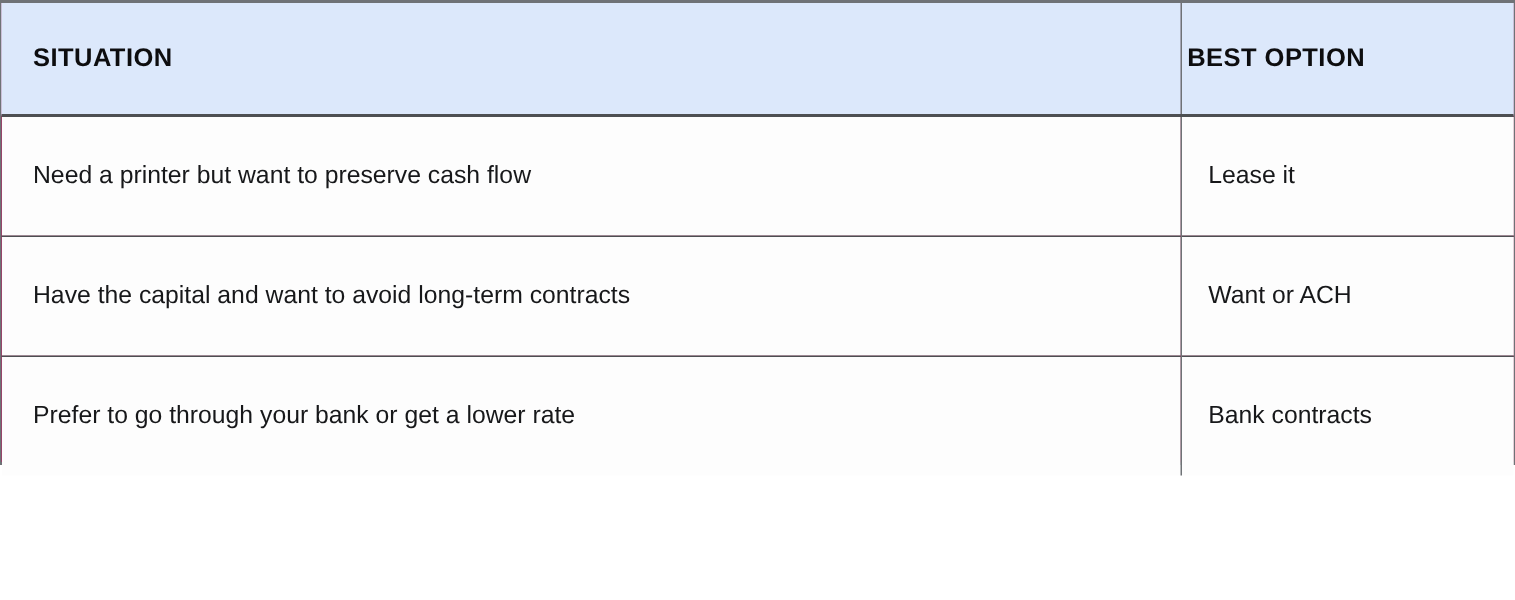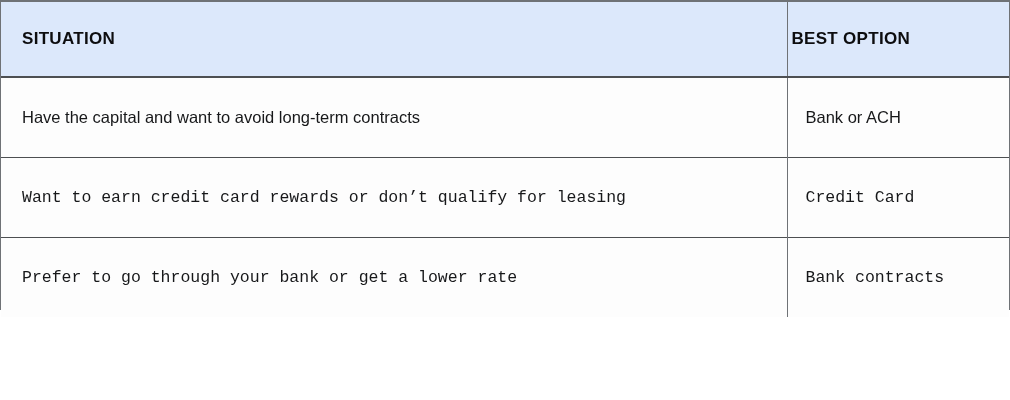--- a/index.html
+++ b/index.html
@@ -47,21 +47,21 @@
     color: #0d0d0f;
     border-bottom: 2px solid #4d4f52;
     padding: 0 18px;
   }
 
   thead th.th-situation { padding-left: 21px; }
   thead th.th-option    { padding-left: 4px; border-left: 1px solid #6f7276; }
 
   tbody tr.data-row { height: 80px; background: #fdfdfd; }
 
-  tbody tr.data-row + tr.data-row td { border-top: 1px solid #4d4f52; font-family: Liberation Mono, monospace; }
+  tbody tr.data-row + tr.data-row td { border-top: 1px solid #4d4f52; }
 
   tbody td {
     vertical-align: middle;
     font-size: 16.5px;
     font-weight: 400;
     color: #17181a;
     background: #fdfdfd;
     padding: 0 18px;
     white-space: nowrap;
     overflow: hidden;
@@ -80,26 +80,26 @@
       <col class="col-option">
     </colgroup>
     <thead>
       <tr class="header-row">
         <th class="th-situation">SITUATION</th>
         <th class="th-option">BEST OPTION</th>
       </tr>
     </thead>
     <tbody>
       <tr class="data-row">
-        <td class="cell-situation">Have the capital and want to avoid long-term contracts</td>
-        <td class="cell-option">Bank or ACH</td>
+        <td class="cell-situation">Need a printer but want to preserve cash flow</td>
+        <td class="cell-option">Lease it</td>
       </tr>
       <tr class="data-row">
-        <td class="cell-situation">Want to earn credit card rewards or don’t qualify for leasing</td>
-        <td class="cell-option">Credit Card</td>
+        <td class="cell-situation">Have the capital and want to avoid long-term contracts</td>
+        <td class="cell-option">Want or ACH</td>
       </tr>
       <tr class="data-row">
         <td class="cell-situation">Prefer to go through your bank or get a lower rate</td>
         <td class="cell-option">Bank contracts</td>
       </tr>
     </tbody>
   </table>
 </div>
 
 </body></html>

